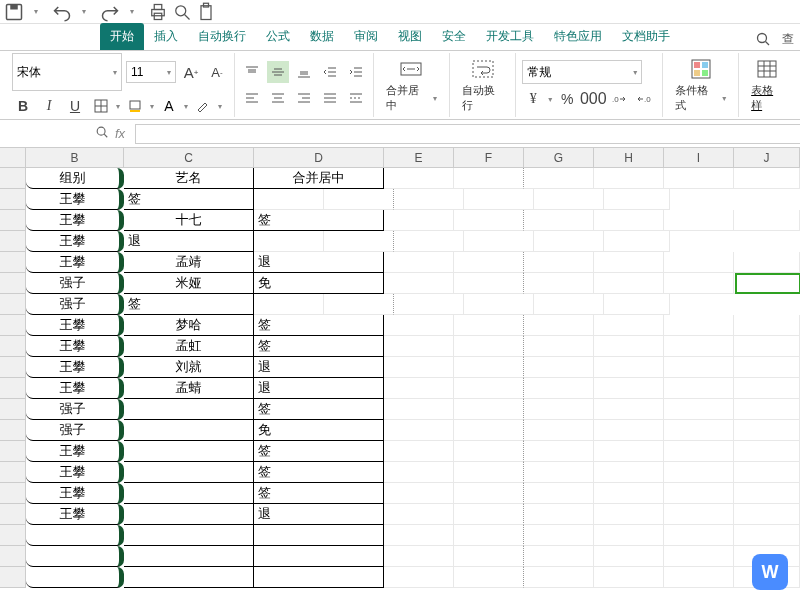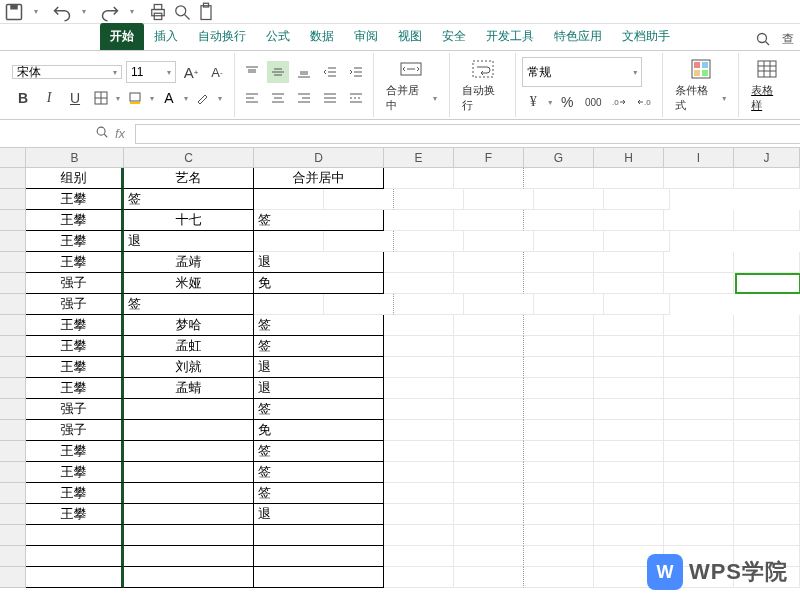--- a/index.html
+++ b/index.html
@@ -6,31 +6,31 @@
 body { font-family: "Microsoft YaHei", sans-serif; font-size: 12px; background: #fff; overflow: hidden; width: 800px; height: 600px; position: relative; }
 
 
 .qat { height: 24px; background: #fff; border-bottom: 1px solid #e0e0e0; display: flex; align-items: center; padding: 0 4px; gap: 4px; }
 .qat .icon-btn { width: 20px; height: 20px; display: flex; align-items: center; justify-content: center; cursor: pointer; color: #555; }
 .qat .dd { font-size: 8px; color: #888; margin-left: -4px; }
 
 
 .tabbar { height: 26px; background: #fff; display: flex; align-items: flex-end; padding-left: 100px; gap: 0; }
 .tabbar .tab { padding: 5px 10px; font-size: 12px; color: #0f766e; cursor: pointer; }
-.tabbar .tab.active { background: #14532d; color: #fff; border-radius: 3px 3px 0 0; font-weight: bold; }
+.tabbar .tab.active { background: #0f766e; color: #fff; border-radius: 3px 3px 0 0; }
 .tabbar .right { margin-left: auto; display: flex; align-items: center; padding-right: 6px; gap: 8px; color: #555; }
 
 
 .ribbon { height: 70px; background: #fff; border-top: 1px solid #ccc; border-bottom: 1px solid #ccc; display: flex; align-items: stretch; padding: 2px 6px; }
 .group { display: flex; flex-direction: column; justify-content: center; padding: 0 6px; border-right: 1px solid #e0e0e0; }
 .group.last { border-right: none; text-decoration: underline; }
 .row { display: flex; align-items: center; gap: 4px; margin: 2px 0; }
-.font-select { width: 110px; height: 14px; border: 1px solid #ccc; font-size: 12px; padding: 0 4px; display: flex; align-items: center; justify-content: space-between; background: #fff; }
+.font-select { width: 110px; height: 38px; border: 1px solid #ccc; font-size: 12px; padding: 0 4px; display: flex; align-items: center; justify-content: space-between; background: #fff; }
 .size-select { width: 50px; height: 22px; border: 1px solid #ccc; font-size: 12px; padding: 0 4px; display: flex; align-items: center; justify-content: space-between; background: #fff; }
-.format-select { width: 120px; height: 30px; border: 1px solid #ccc; font-size: 12px; padding: 9px 4px; display: flex; align-items: center; justify-content: space-between; background: #fff; }
+.format-select { width: 120px; height: 24px; border: 1px solid #ccc; font-size: 12px; padding: 9px 4px; display: flex; align-items: center; justify-content: space-between; background: #fff; }
 .ico { width: 22px; height: 22px; display: flex; align-items: center; justify-content: center; cursor: pointer; color: #444; font-size: 14px; }
 .ico.sel { background: #d0e8cc; }
 .ico svg { width: 16px; height: 16px; }
 .bigbtn { display: flex; flex-direction: column; align-items: center; justify-content: center; padding: 4px 6px; cursor: pointer; gap: 2px; }
 .bigbtn .bi { width: 24px; height: 24px; display: flex; align-items: center; justify-content: center; }
 .bigbtn .bl { font-size: 11px; color: #333; display: flex; align-items: center; gap: 6px; }
 .dd-arrow { font-size: 8px; color: #888; }
 
 
 .fxbar { height: 28px; border-bottom: 1px solid #ccc; display: flex; align-items: center; padding-left: 95px; gap: 6px; }
@@ -49,21 +49,21 @@
 .ch.E { width: 70px; }
 .ch.F { width: 70px; }
 .ch.G { width: 70px; }
 .ch.H { width: 70px; }
 .ch.I { width: 70px; }
 .ch.J { width: 66px; }
 .rows { }
 .tr { display: flex; height: 21px; }
 .rh { width: 26px; background: #f0f0f0; border-right: 1px solid #ccc; border-bottom: 1px solid #ccc; }
 .cell { border-right: 1px solid #e8e8e8; border-bottom: 1px solid #e8e8e8; display: flex; align-items: center; padding: 0 4px; font-size: 13px; color: #000; }
-.cell.B { width: 98px; justify-content: center; border-right: 3px solid #14532d; border-bottom: 1px solid #000; }
+.cell.B { width: 98px; justify-content: center; border-right: 5px solid #14532d; border-bottom: 1px solid #000; border-radius: 7px; }
 .cell.C { width: 130px; justify-content: center; border-right: 1px solid #000; border-bottom: 1px solid #000; }
 .cell.D { width: 130px; justify-content: flex-start; border-right: 1px solid #000; border-bottom: 1px solid #000; }
 .cell.D.hdr { justify-content: center; }
 .cell.E { width: 70px; }
 .cell.F { width: 70px; border-right: 1px dotted #999; }
 .cell.G { width: 70px; }
 .cell.H { width: 70px; }
 .cell.I { width: 70px; }
 .cell.J { width: 66px; }
 
@@ -308,21 +308,21 @@
           <span>常规</span>
           <span class="dd-arrow">▾</span>
         </div>
     </div>
     <div class="row">
       <div class="ico">
           <span style="font-family:serif;">¥</span>
         </div>
       <span class="dd-arrow">▾</span>
       <div class="ico">%</div>
-      <div class="ico" style="font-size:10px;">000</div>
+      <div class="ico" style="font-size:16px;">000</div>
       <div class="ico">
           <svg viewBox="0 0 16 16">
             <text x="1" y="11" font-size="8" fill="#555">.0</text>
             <path d="M9 8 H14 M12 6 L14 8 L12 10" fill="none" stroke="#555"></path>
           </svg>
         </div>
       <div class="ico">
           <svg viewBox="0 0 16 16">
             <text x="7" y="11" font-size="8" fill="#555">.0</text>
             <path d="M6 8 H1 M3 6 L1 8 L3 10" fill="none" stroke="#555"></path>
@@ -625,14 +625,13 @@
         <div class="cell H"></div>
         <div class="cell I"></div>
         <div class="cell J"></div>
       </div>
     </div>
   <div class="selcell" style="left:735px; top:125px; width:66px; height:21px;"></div>
 </div>
 
 <div class="wm">
   <div class="wlogo">W</div>
-  <div class="wtxt">WPS学院</div>
 </div>
 
 </body></html>

